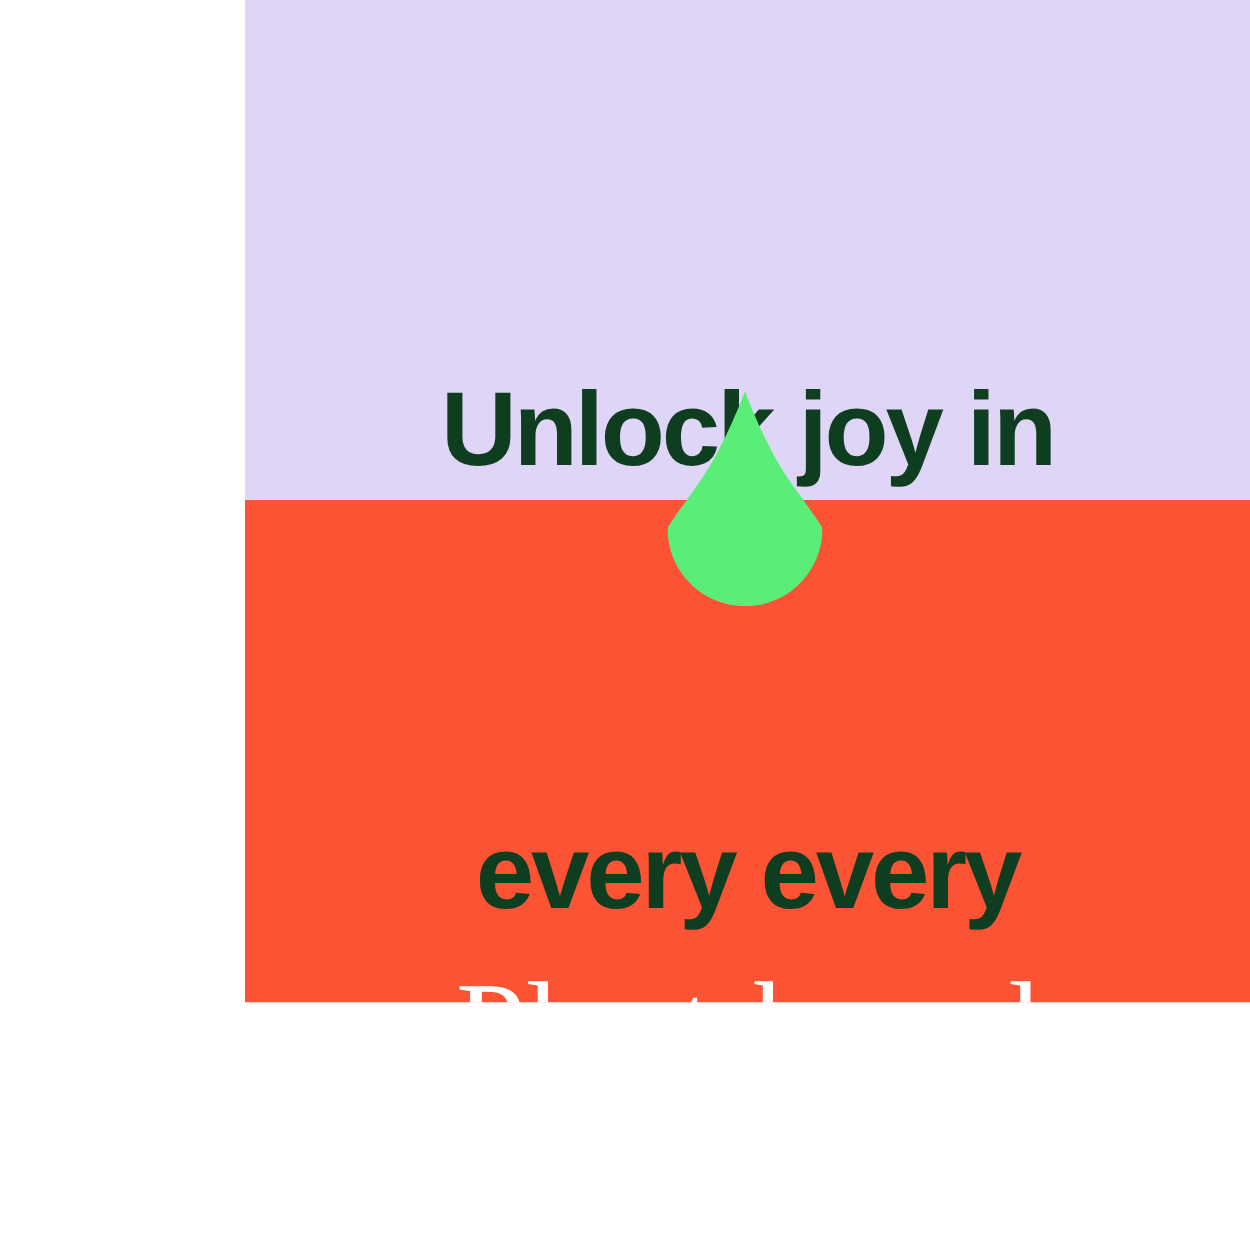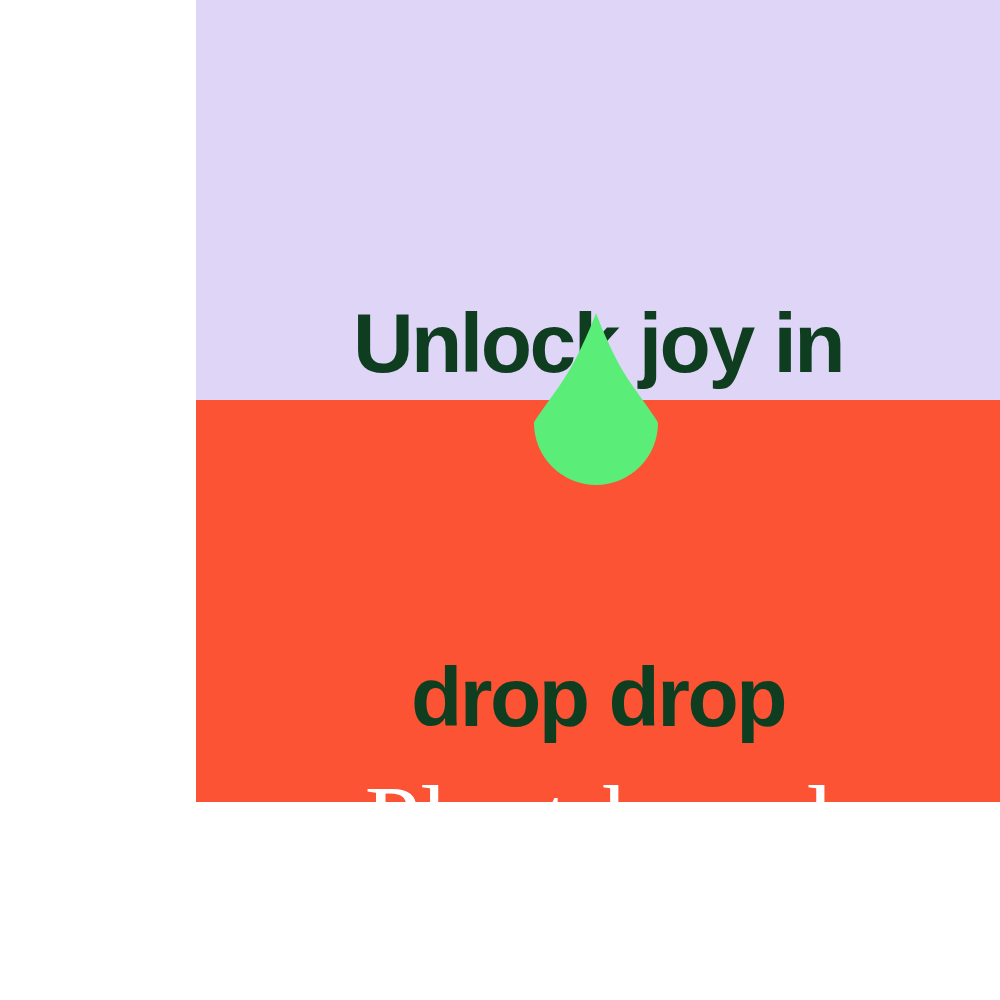--- a/index.html
+++ b/index.html
@@ -104,21 +104,21 @@
 <body>
 
 <div id="poster">
 
   <div id="band-top"></div>
 
   <div id="band-bottom"></div>
 
   <div id="headline">
     <span class="hl-line">Unlock joy in</span>
-    <span class="hl-line">drop drop</span>
+    <span class="hl-line">every every</span>
   </div>
 
   <div id="droplet">
     <svg viewBox="0 0 124 172" xmlns="http://www.w3.org/2000/svg" aria-hidden="true">
       <path d="M62 0
                C62 0 46 44 26 72
                C12 92 0 108 0 110
                A62 62 0 0 0 124 110
                C124 108 112 92 98 72
                C78 44 62 0 62 0 Z" fill="#5AEE78"></path>

